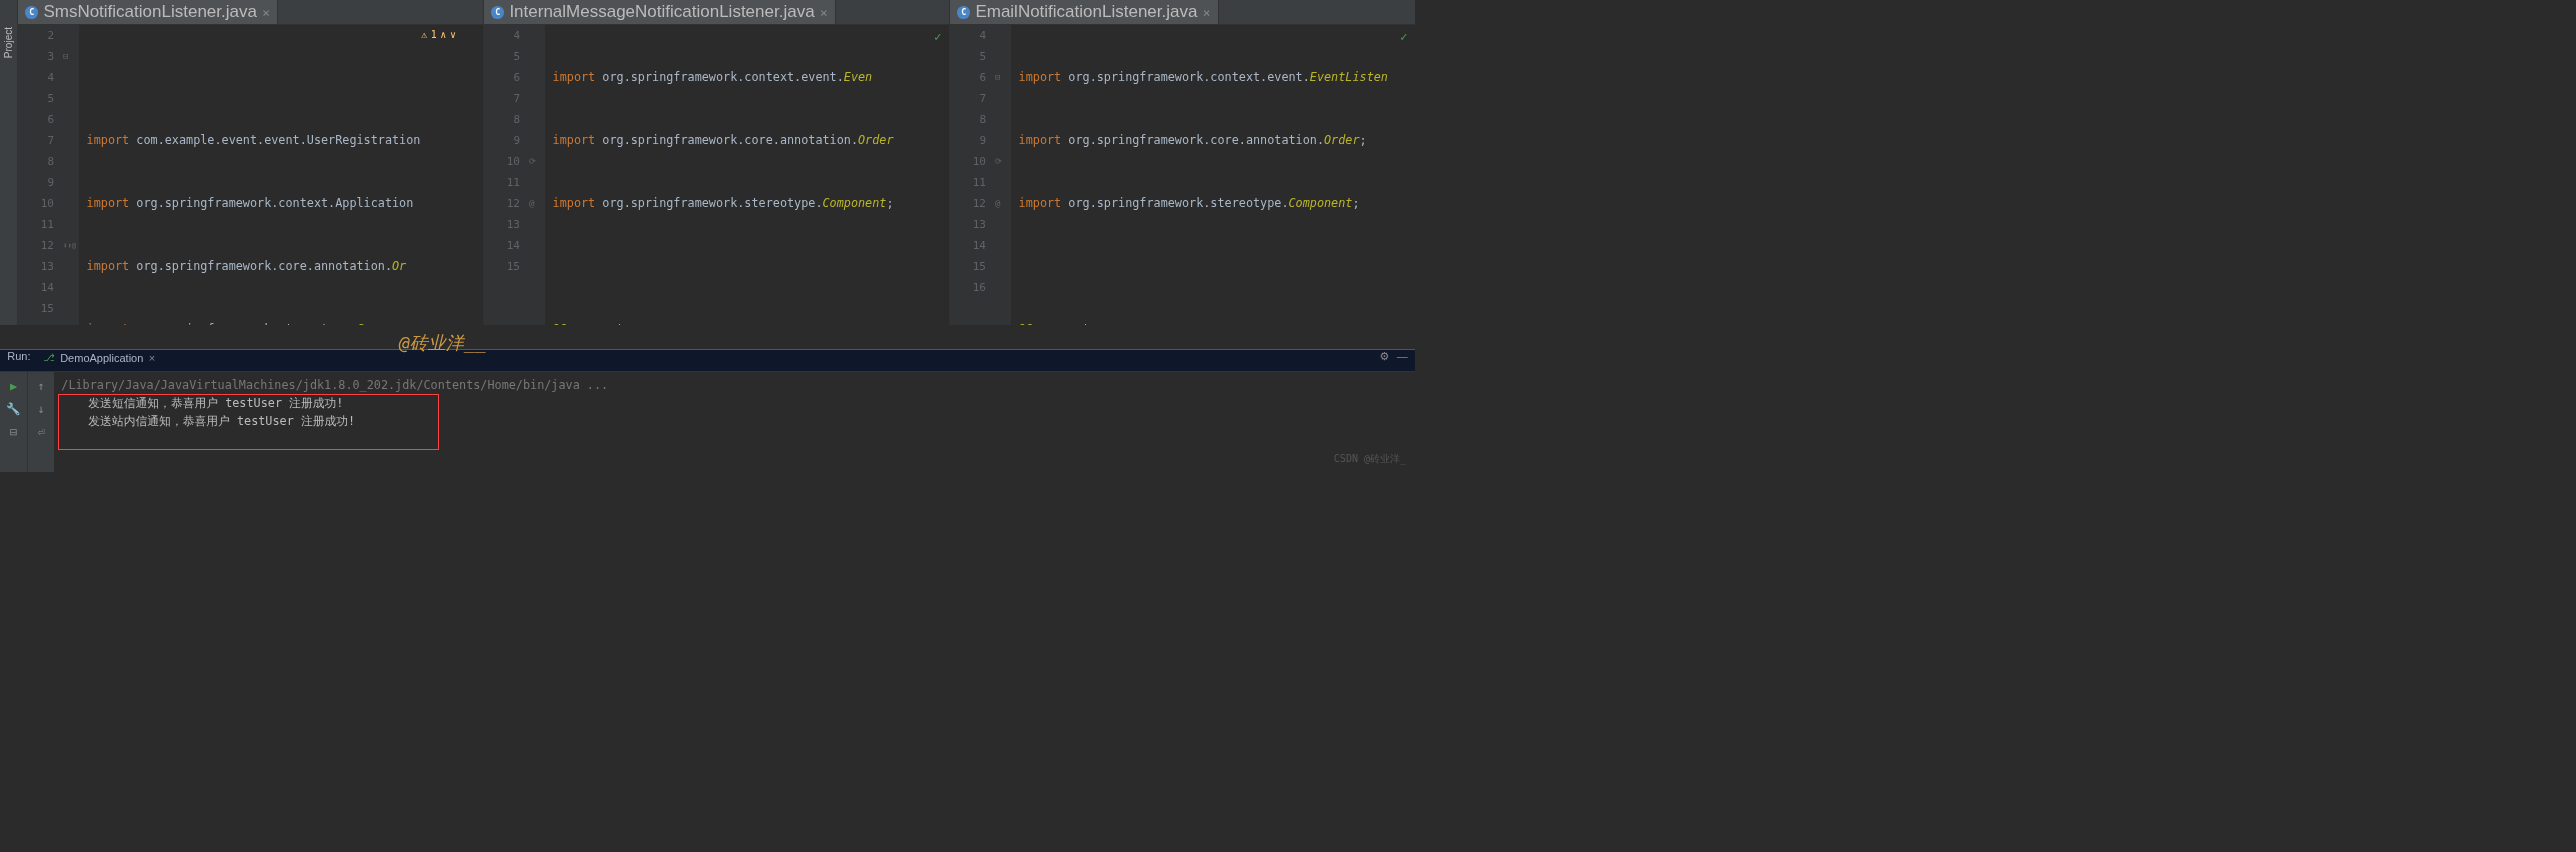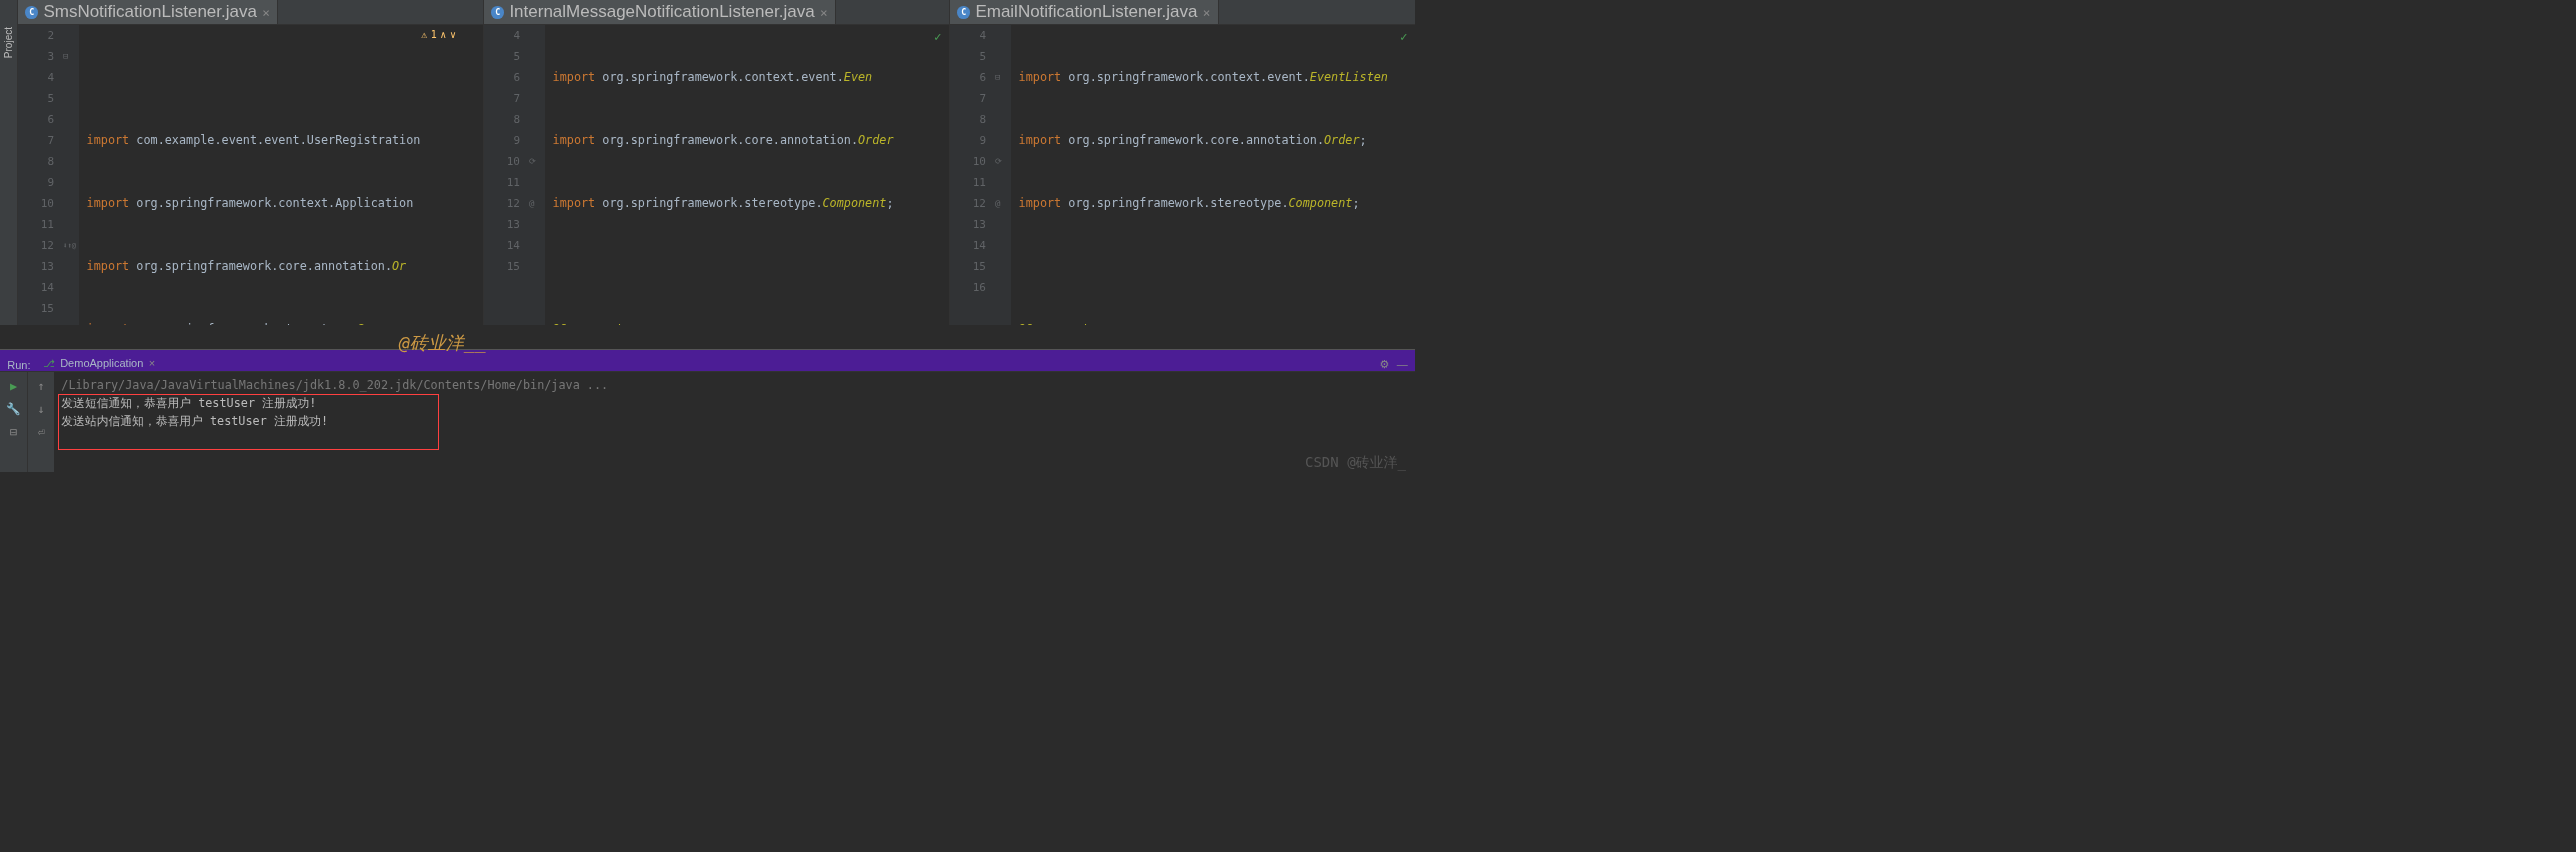--- a/index.html
+++ b/index.html
@@ -140,23 +140,23 @@
     left: 0;
     right: 0;
     bottom: 0;
     background: #2b2b2b;
     border-top: 0.9px solid #555;
     display: flex;
     flex-direction: column;
   }
   .run-header {
     height: 22px;
-    background: #4c1d95;
-    display: flex;
-    align-items: flex-end;
+    background: #0f172a;
+    display: flex;
+    align-items: flex-start;
     padding: 0 7.3px;
     gap: 7.3px;
     border-bottom: 0.9px solid #323232;
     font-family: "Segoe UI", sans-serif;
     font-size: 11px;
   }
   .run-header .right-icons { margin-left: auto; display: flex; gap: 7.3px; color: #888; }
   .run-tab {
     display: flex;
     align-items: center;
@@ -193,37 +193,37 @@
     border-left: 0.9px solid #323232;
   }
   .console {
     flex: 1;
     background: #2b2b2b;
     padding: 3.6px 7.3px;
     font-family: "Menlo", monospace;
     line-height: 18px;
     position: relative;
   }
-  .console-line { color: #bbbbbb; }
+  .console-line { color: #bbbbbb; margin-left: 27px; }
   .cmd-line { color: #777; }
   .output-box {
     position: absolute;
     border: 1.8px solid #ff4040;
     top: 22px;
     left: 3.6px;
     width: 381px;
     height: 56px;
     pointer-events: none;
   }
   .footer-credit {
     position: absolute;
-    bottom: 0;
+    bottom: 6px;
     right: 9px;
     color: #555;
-    font-size: 14px;
+    font-size: 10px;
   }
 </style>
 </head>
 <body>
 
 <div class="main-area">
   <div class="project-sidebar">
     <span class="project-label">Project</span>
   </div>
 

